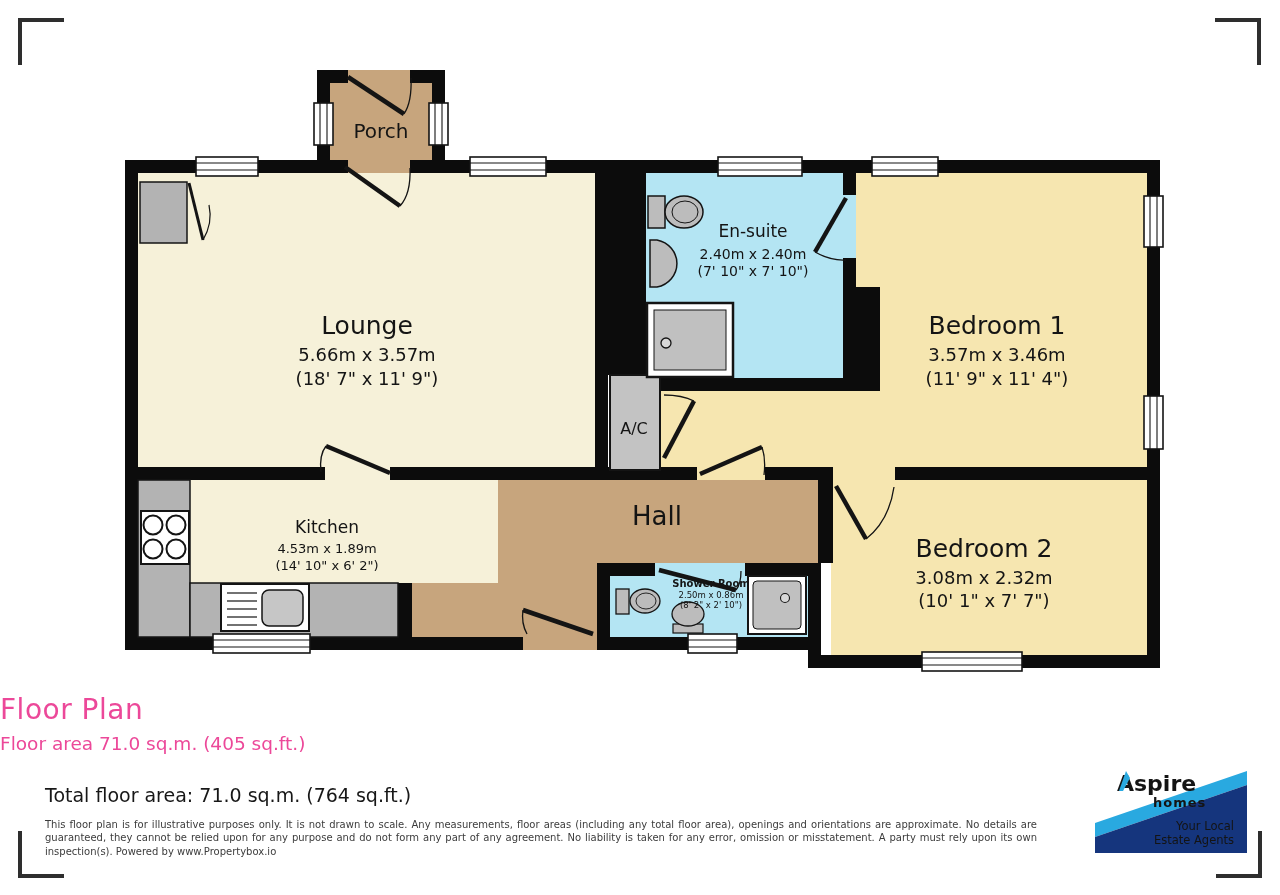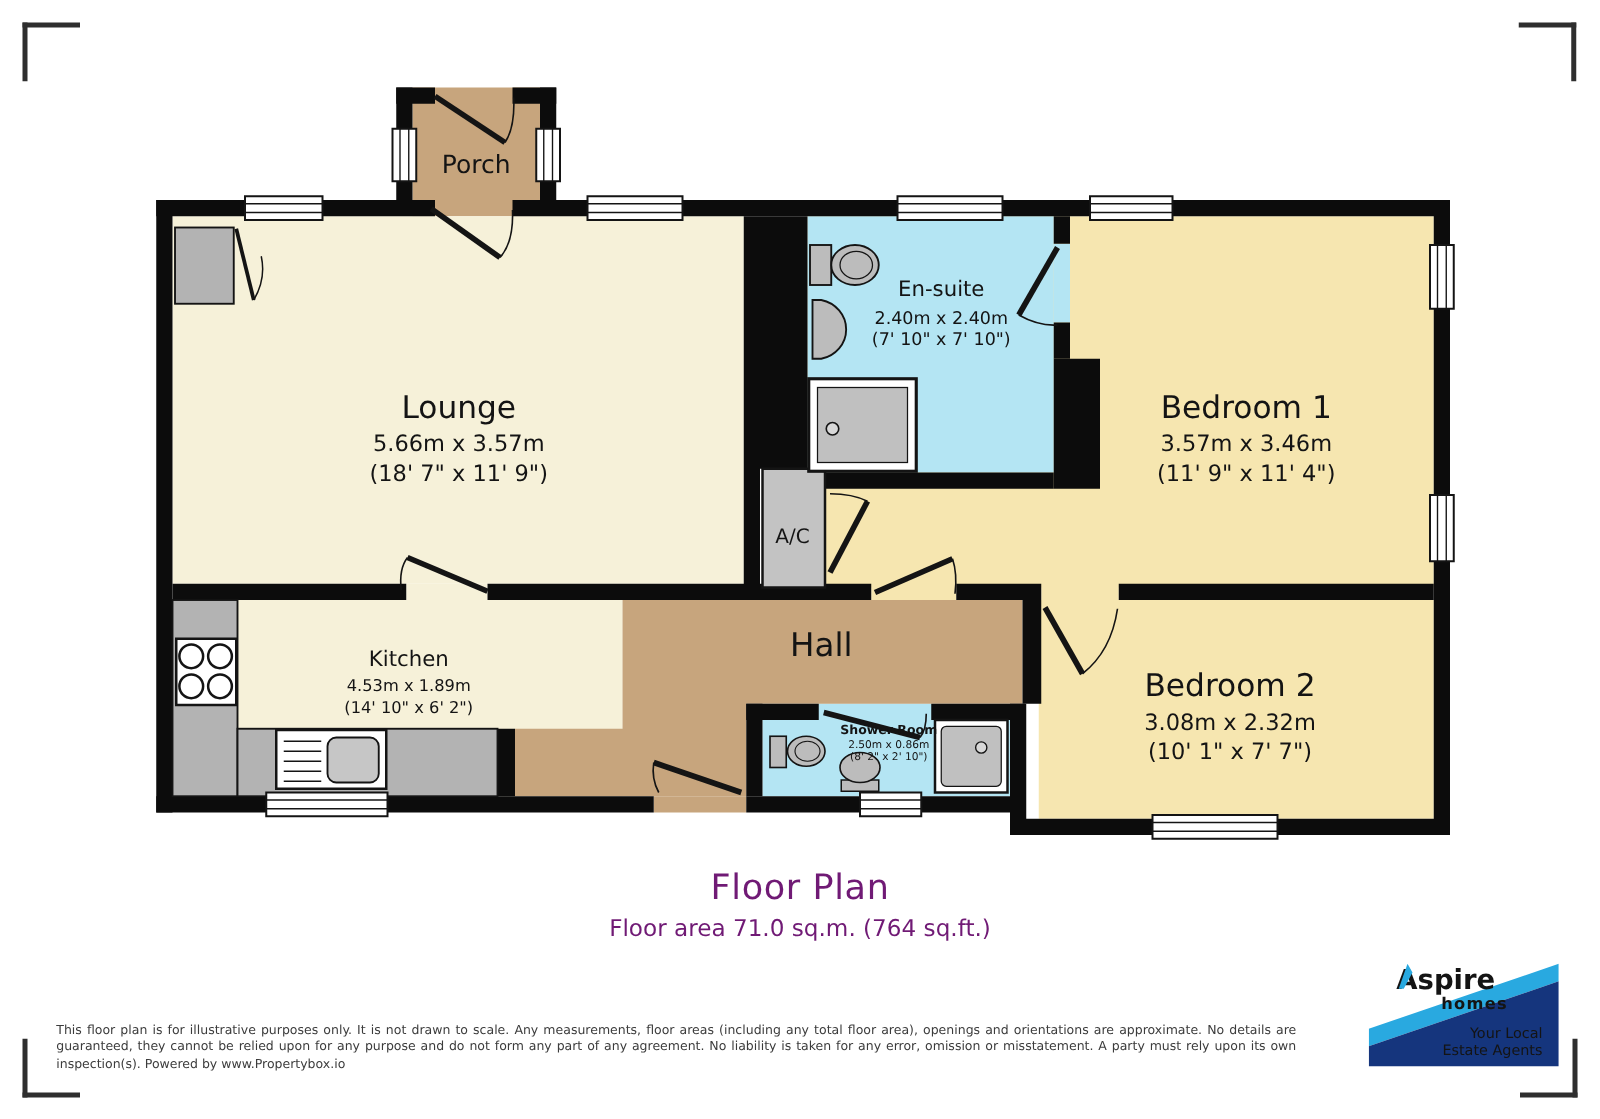--- a/index.html
+++ b/index.html
@@ -4,21 +4,21 @@
 <style>
   html,body{margin:0;padding:0;background:#ffffff;}
   .page{position:relative;width:1280px;height:895px;background:#fff;overflow:hidden;
         font-family:"DejaVu Sans","Liberation Sans",sans-serif;}
   svg text{font-family:"DejaVu Sans","Liberation Sans",sans-serif;fill:#141414;}
   .bracket{position:absolute;width:42px;height:43px;}
   .bracket.tl{left:18px;top:18px;border-top:4px solid #2e2e2e;border-left:4px solid #2e2e2e;}
   .bracket.tr{right:19px;top:18px;border-top:4px solid #2e2e2e;border-right:4px solid #2e2e2e;}
   .bracket.bl{left:18px;bottom:17px;border-bottom:4px solid #2e2e2e;border-left:4px solid #2e2e2e;}
   .bracket.br{right:18px;bottom:17px;border-bottom:4px solid #2e2e2e;border-right:4px solid #2e2e2e;}
-  .plan-title{position:absolute;top:693px;left:0;width:100%;text-align:center;color:#701a75;}
+  .plan-title{position:absolute;top:693px;left:0;width:100%;text-align:left;color:#ec4899;}
   .plan-title .heading{font-size:28px;letter-spacing:.5px;}
   .plan-title .subtitle{font-size:18.5px;margin-top:7px;}
   .total-area{position:absolute;left:45px;top:784px;font-size:19px;color:#171717;}
   .disclaimer{position:absolute;left:45px;top:818px;width:992px;font-size:10px;line-height:1.34;
               text-align:justify;color:#3c3c3c;}
   .logo{position:absolute;left:1095px;top:766px;width:152px;height:89px;}
 </style>
 </head>
 <body>
 
@@ -288,24 +288,25 @@
       <text x="984" y="584" font-size="18">3.08m x 2.32m</text>
       <text x="984" y="607" font-size="18">(10' 1" x 7' 7")</text>
 
       <text x="634" y="434" font-size="16">A/C</text>
     </g>
   </svg>
 
   
   <div class="plan-title">
     <div class="heading">Floor Plan</div>
-    <div class="subtitle">Floor area 71.0 sq.m. (764 sq.ft.)</div>
+    <div class="subtitle">Floor area 71.0 sq.m. (405 sq.ft.)</div>
   </div>
 
   
+  <div class="total-area">Total floor area: 71.0 sq.m. (764 sq.ft.)</div>
   <div class="disclaimer">This floor plan is for illustrative purposes only. It is not drawn to scale. Any measurements, floor areas (including any total floor area), openings and orientations are approximate. No details are guaranteed, they cannot be relied upon for any purpose and do not form any part of any agreement. No liability is taken for any error, omission or misstatement. A party must rely upon its own inspection(s). Powered by www.Propertybox.io</div>
 
   
   <svg class="logo" viewBox="0 0 152 89">
     <rect x="0" y="0" width="152" height="89" fill="#ffffff"></rect>
     <polygon points="0,57 152,5 152,19 0,71" fill="#29a9e0"></polygon>
     <polygon points="0,71 152,19 152,87 0,87" fill="#15357d"></polygon>
     <text x="22" y="25" font-size="22" font-weight="bold" fill="#1b75bc">Aspire</text>
     <polygon points="24,25 31,5 35,12 28,25" fill="#29a9e0"></polygon>
     <text x="58" y="41" font-size="13" font-weight="bold" letter-spacing="1" fill="#15357d">homes</text>

